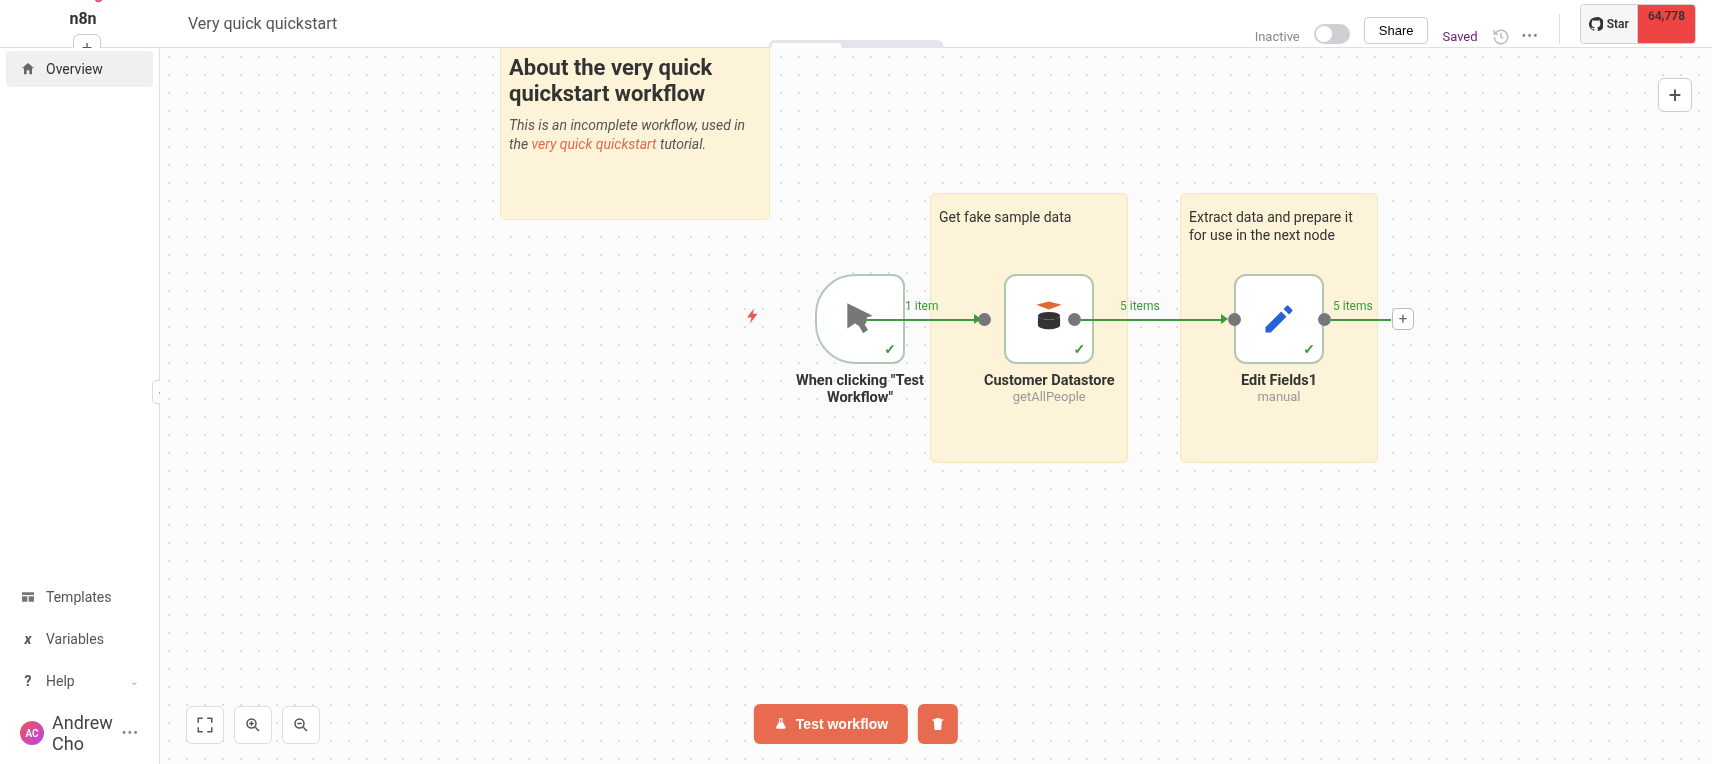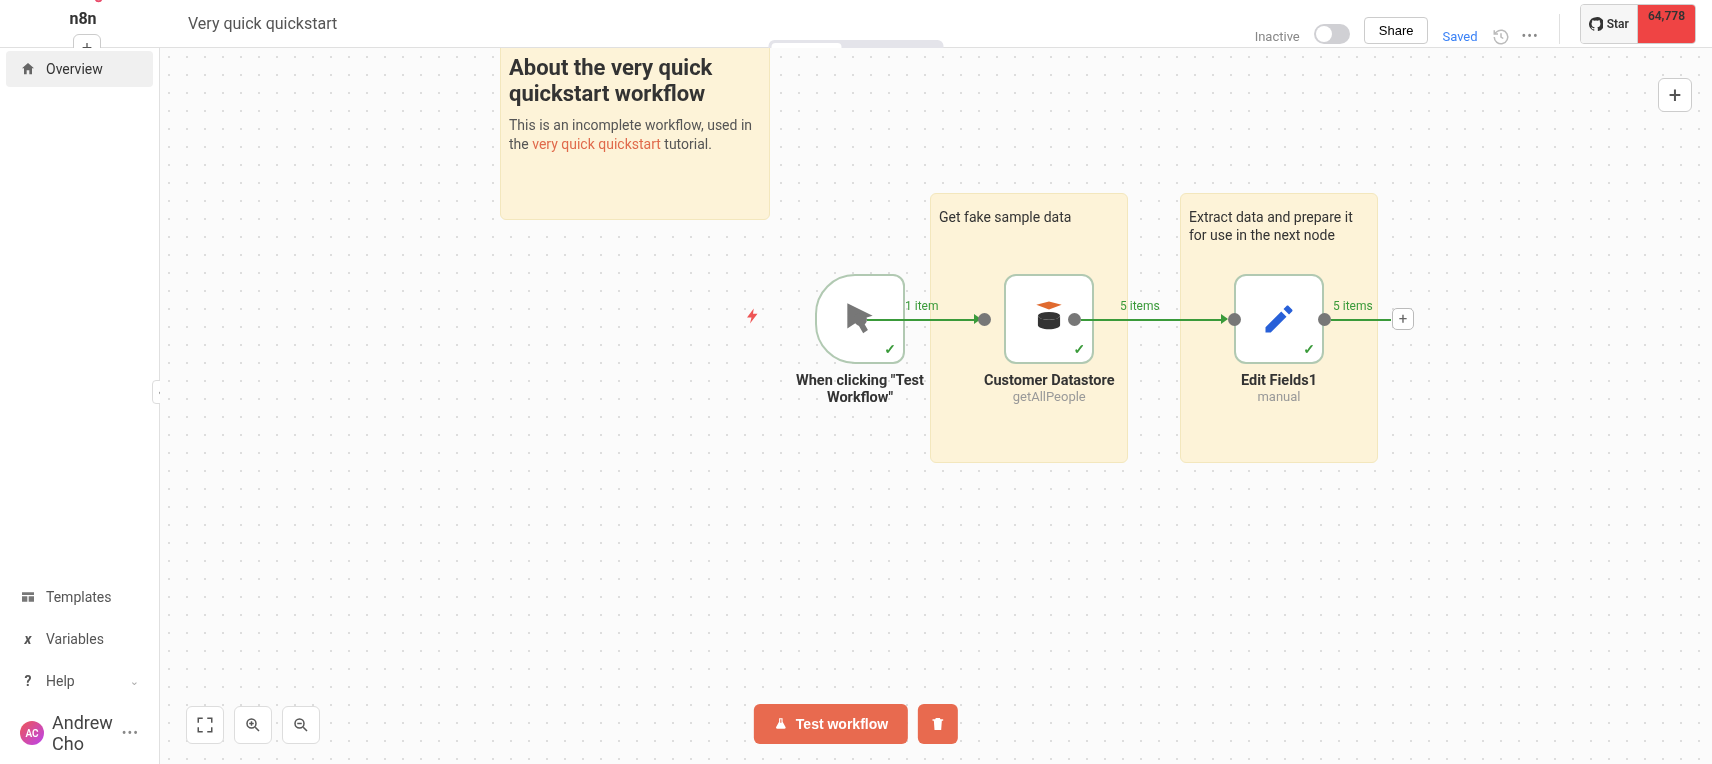--- a/index.html
+++ b/index.html
@@ -38,21 +38,21 @@
 }
 .tab-btn {
   padding: 5px 18px; font-size: 13px; border-radius: 4px; cursor:pointer; color:#666;
 }
 .tab-btn.active { background:#fff; color:#333; }
 .header-right { margin-left:auto; display:flex; align-items:flex-end; gap:14px; padding-right:8px;}
 .inactive-label { font-size:13px; color:#888; }
 .toggle { width:36px; height:20px; background:#d0d0d4; border-radius:20px; position:relative; cursor:pointer;}
 .toggle::after { content:""; position:absolute; width:16px; height:16px; background:#fff; border-radius:50%; top:2px; left:2px;}
 .share-btn { border:1px solid #ccc; background:#fff; border-radius:4px; padding:5px 14px; font-size:13px; cursor:pointer;}
-.saved-label { font-size:13px; color:#3b82f6; }
+.saved-label { font-size:13px; color:#701a75; }
 .history-icon { width:16px; height:16px; color:#bbb; cursor:pointer;}
 .more-icon { color:#888; cursor:pointer; letter-spacing:1px; font-size:14px;}
 .vdiv { width:1px; height:30px; background:#e0e0e0; margin: 0 6px;}
 .gh-btn { display:flex; border:1px solid #d0d0d0; border-radius:4px; overflow:hidden; font-size:12px; cursor:pointer;}
 .gh-star { display:flex; align-items:center; gap:4px; padding:12px 8px; background:#f6f6f6; border-right:1px solid #d0d0d0; font-weight:600;}
 .gh-count { padding:4px 10px; background:#ef4444; font-weight:600;}
 
 
 .sidebar {
   position:absolute; left:0; top:48px; bottom:0; width:160px;
@@ -89,21 +89,21 @@
   display:flex;align-items:center;justify-content:center; background:#fff; cursor:pointer;
   font-size:22px; color:#555;
 }
 
 
 .sticky {
   position:absolute; background:#fdf3d8; border-radius:6px; padding:14px 8px;
   border:1px solid #f3e7bd;
 }
 .sticky h2 { font-size:22px; font-weight:700; color:#333; margin-bottom:8px; line-height:1.2;}
-.sticky p { font-size:14px; color:#555; line-height:1.4;}
+.sticky p { font-size:14px; color:#555; line-height:1.4;font-style:italic;}
 .sticky a { color:#e06a4b; text-decoration:none;}
 .sticky-title { font-size:14px; font-weight:400; color:#333; line-height:1.3;}
 
 
 .node {
   position:absolute; display:flex; flex-direction:column; align-items:center;
 }
 .node-box {
   width:90px; height:90px; border:2px solid #b1c9b2; background:#fff; border-radius:12px;
   display:flex; align-items:center; justify-content:center; position:relative;

